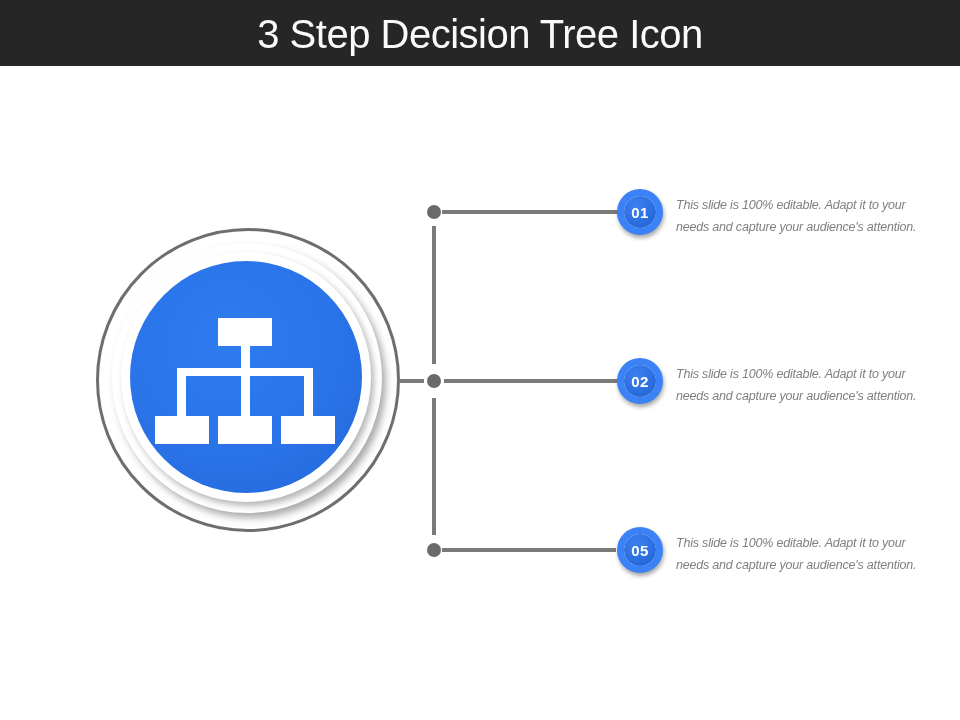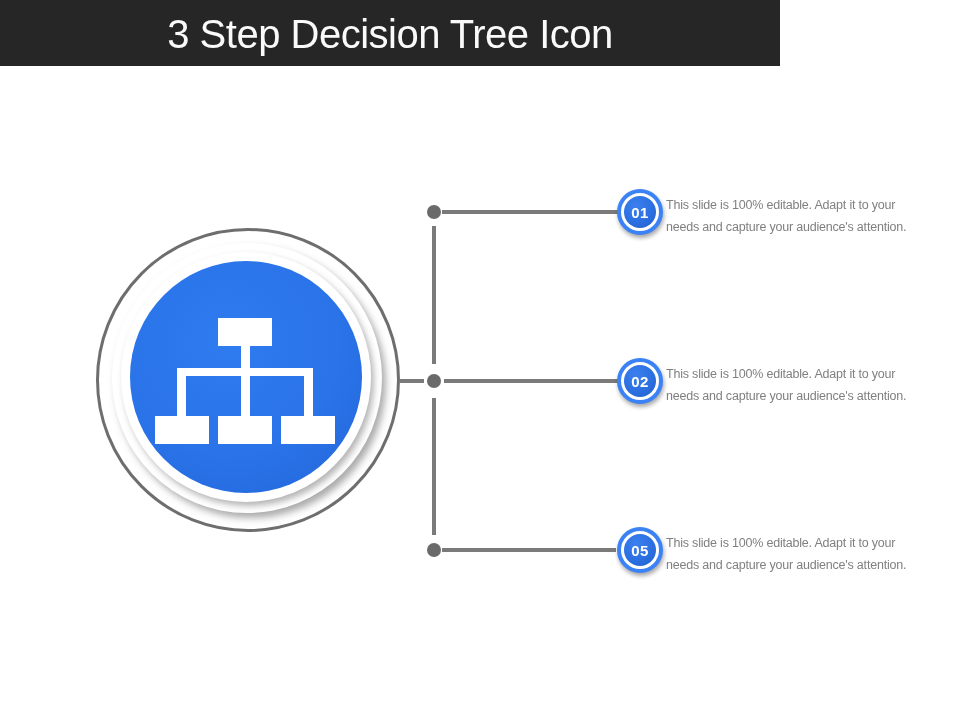--- a/index.html
+++ b/index.html
@@ -10,21 +10,21 @@
     height: 720px;
     background: #ffffff;
     overflow: hidden;
     font-family: "Liberation Sans", sans-serif;
   }
 
   
   .header {
     position: absolute;
     top: 0; left: 0;
-    width: 780px; height: 66px;
+    width: 960px; height: 66px;
     background: #262626;
     display: flex;
     align-items: center;
     justify-content: center;
   }
   .header .title {
     color: #fafafa;
     font-size: 40px;
     font-weight: 400;
     letter-spacing: -0.5px;
@@ -85,21 +85,21 @@
   .step {
     position: absolute;
     left: 610px;
     width: 340px;
     height: 64px;
   }
   .badge {
     position: absolute;
     left: 7px; top: 7px;
     width: 46px; height: 46px;
-    border: 4px solid #3b82f6;
+    border: 7px solid #3b82f6;
     border-radius: 50%;
     background: #ffffff;
     box-shadow: 1px 3px 4px rgba(0,0,0,0.35);
     display: flex;
     align-items: center;
     justify-content: center;
   }
   .badge-inner {
     width: 32px; height: 32px;
     border-radius: 50%;
@@ -107,22 +107,23 @@
     color: #ffffff;
     font-size: 15px;
     font-weight: bold;
     display: flex;
     align-items: center;
     justify-content: center;
     letter-spacing: 0.3px;
   }
   .step-text {
     position: absolute;
-    left: 56px; top: 12px;
+    left: 66px; top: 12px;
     color: #808080;
+    font-style: italic;
     font-size: 12.5px;
     line-height: 22px;
     letter-spacing: -0.2px;
     white-space: nowrap;
   }
 </style>
 </head>
 <body>
 
 <div class="slide">

